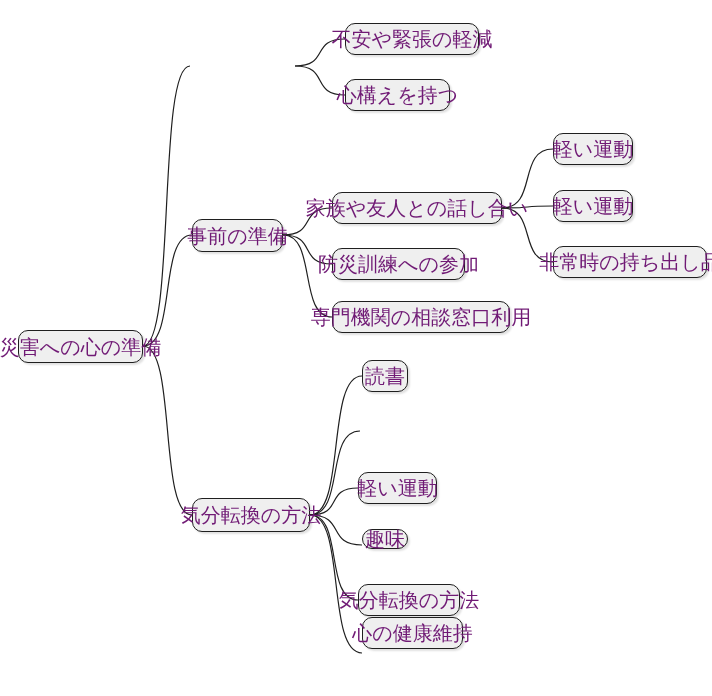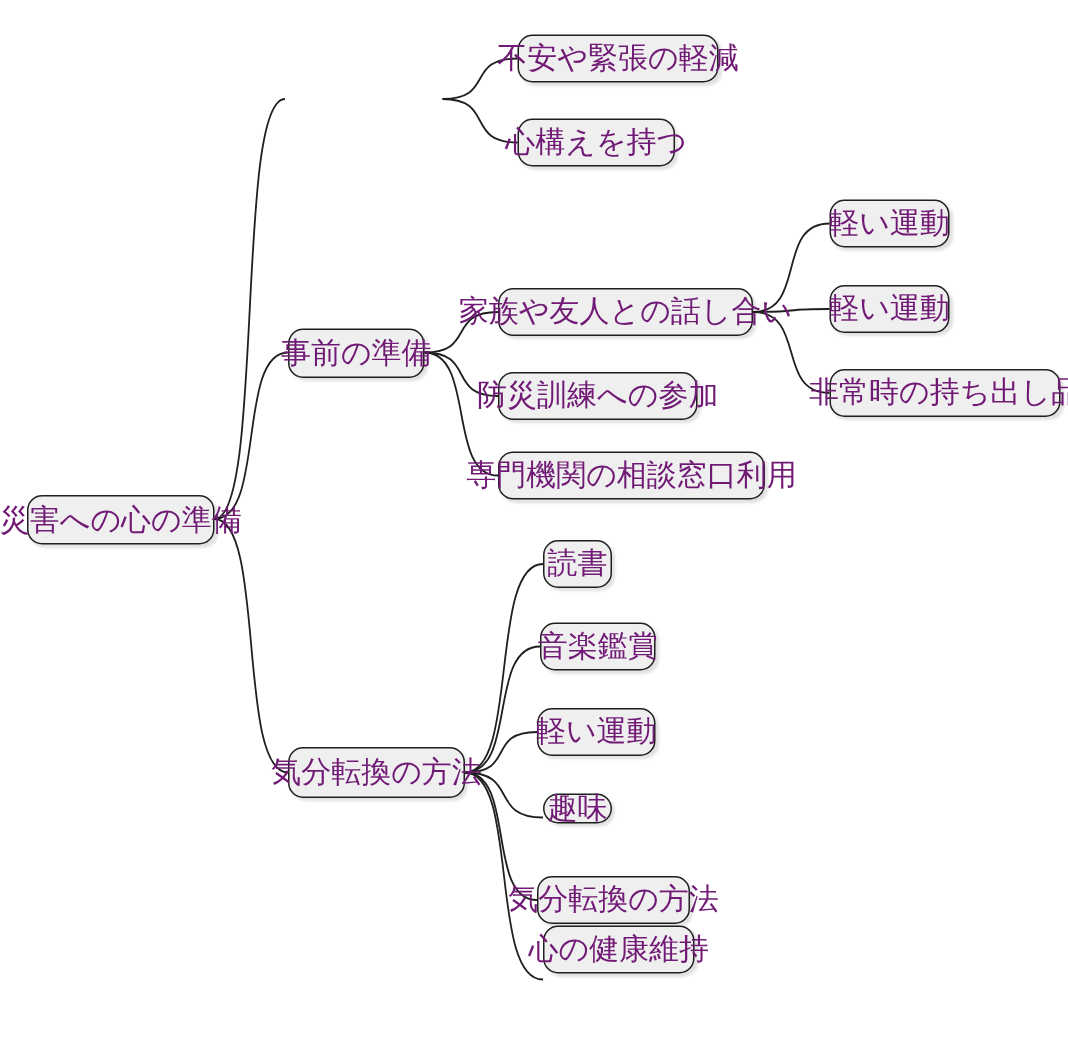--- a/index.html
+++ b/index.html
@@ -77,19 +77,18 @@
   <div class="node" style="left:192px;top:219px;width:91px;height:33px">事前の準備</div>
   <div class="node" style="left:332px;top:192px;width:170px;height:32px">家族や友人との話し合い</div>
   <div class="node" style="left:553px;top:133px;width:80px;height:32px">軽い運動</div>
   <div class="node" style="left:553px;top:190px;width:80px;height:32px">軽い運動</div>
   <div class="node" style="left:553px;top:246px;width:154px;height:32px">非常時の持ち出し品</div>
   <div class="node" style="left:332px;top:301px;width:178px;height:32px">専門機関の相談窓口利用</div>
   <div class="node" style="left:332px;top:248px;width:133px;height:32px">防災訓練への参加</div>
 
   <div class="node" style="left:192px;top:498px;width:118px;height:34px">気分転換の方法</div>
   <div class="node" style="left:362px;top:360px;width:46px;height:32px">読書</div>
-  <div class="node" style="left:360px;top:415px;width:77px;height:32px">音楽鑑賞</div>
   <div class="node" style="left:358px;top:472px;width:79px;height:32px">軽い運動</div>
   <div class="node" style="left:362px;top:529px;width:46px;height:20px">趣味</div>
   <div class="node" style="left:358px;top:584px;width:102px;height:32px">気分転換の方法</div>
   <div class="node" style="left:362px;top:617px;width:101px;height:32px">心の健康維持</div>
 
 </div>
 
 </body></html>

